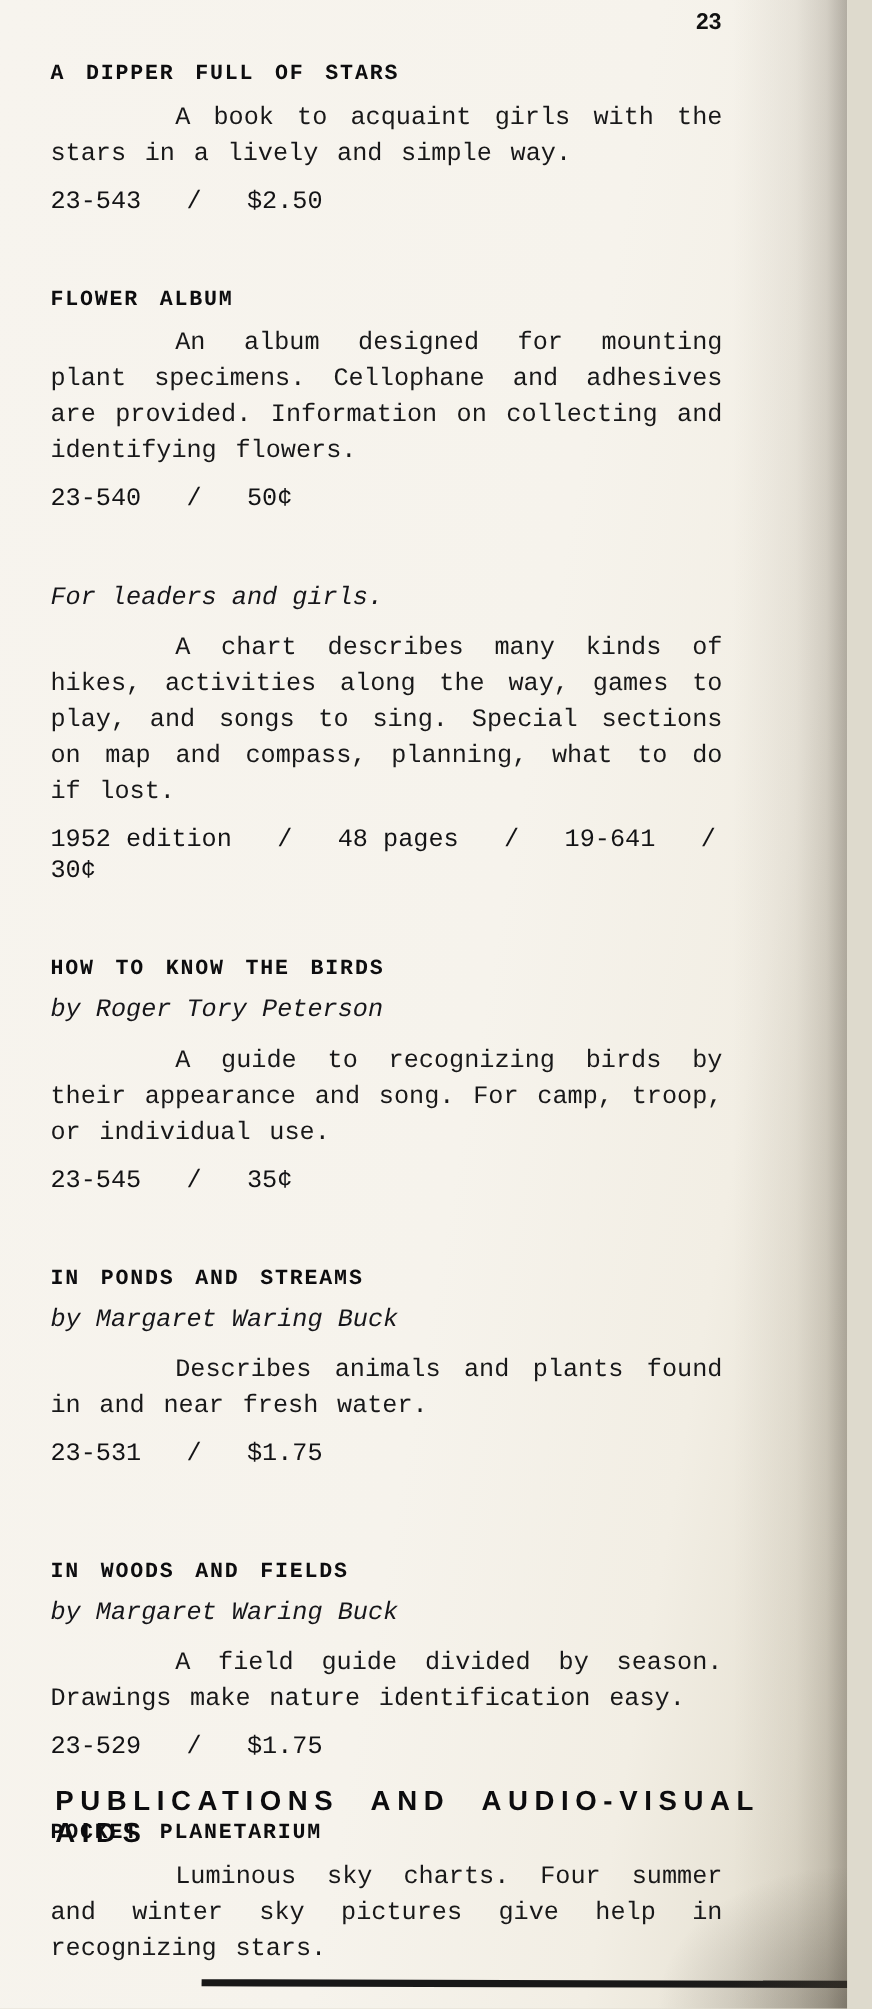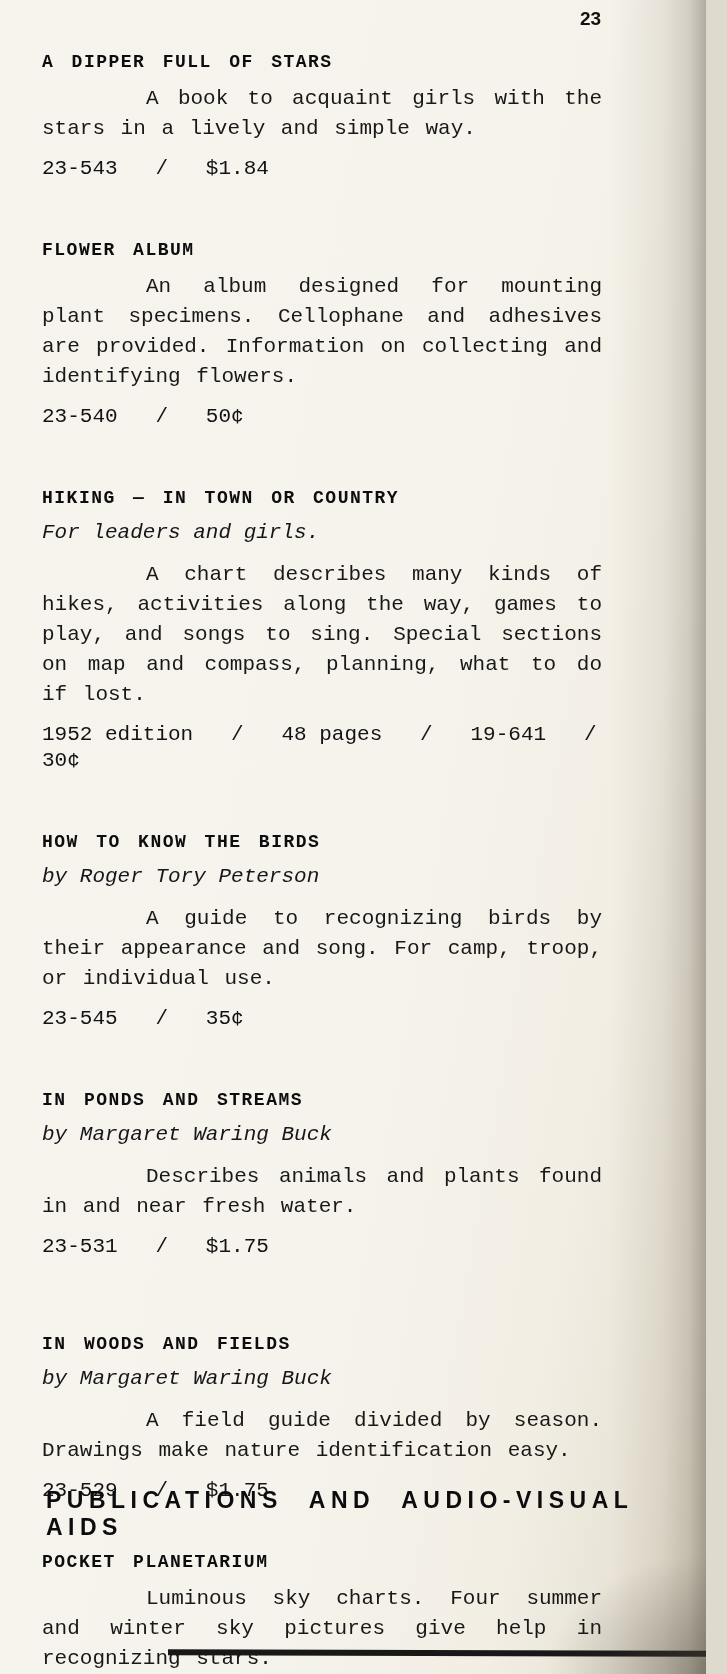--- a/index.html
+++ b/index.html
@@ -117,31 +117,30 @@
 
 <div class="page">
 
   <div class="page-number">23</div>
 
   <main class="content">
 
     <section class="entry">
       <h2 class="entry-title">A DIPPER FULL OF STARS</h2>
       <p class="entry-desc">A book to acquaint girls with the stars in a lively and simple way.</p>
-      <p class="entry-order">23-543   /   $1.84</p>
+      <p class="entry-order">23-543   /   $2.50</p>
     </section>
 
     <section class="entry">
       <h2 class="entry-title">FLOWER ALBUM</h2>
       <p class="entry-desc">An album designed for mounting plant specimens. Cellophane and adhesives are provided. Information on collecting and identifying flowers.</p>
       <p class="entry-order">23-540   /   50¢</p>
     </section>
 
     <section class="entry">
-      <h2 class="entry-title">HIKING — IN TOWN OR COUNTRY</h2>
       <p class="entry-byline">For leaders and girls.</p>
       <p class="entry-desc">A chart describes many kinds of hikes, activities along the way, games to play, and songs to sing. Special sections on map and compass, planning, what to do if lost.</p>
       <p class="entry-order">1952 edition   /   48 pages   /   19-641   /   30¢</p>
     </section>
 
     <section class="entry">
       <h2 class="entry-title">HOW TO KNOW THE BIRDS</h2>
       <p class="entry-byline">by Roger Tory Peterson</p>
       <p class="entry-desc">A guide to recognizing birds by their appearance and song. For camp, troop, or individual use.</p>
       <p class="entry-order">23-545   /   35¢</p>

